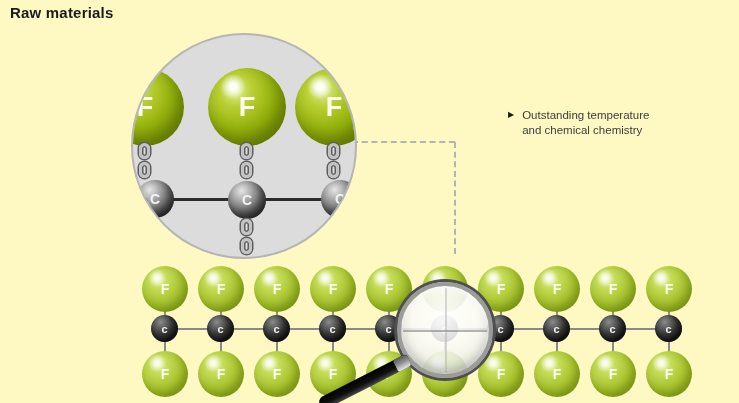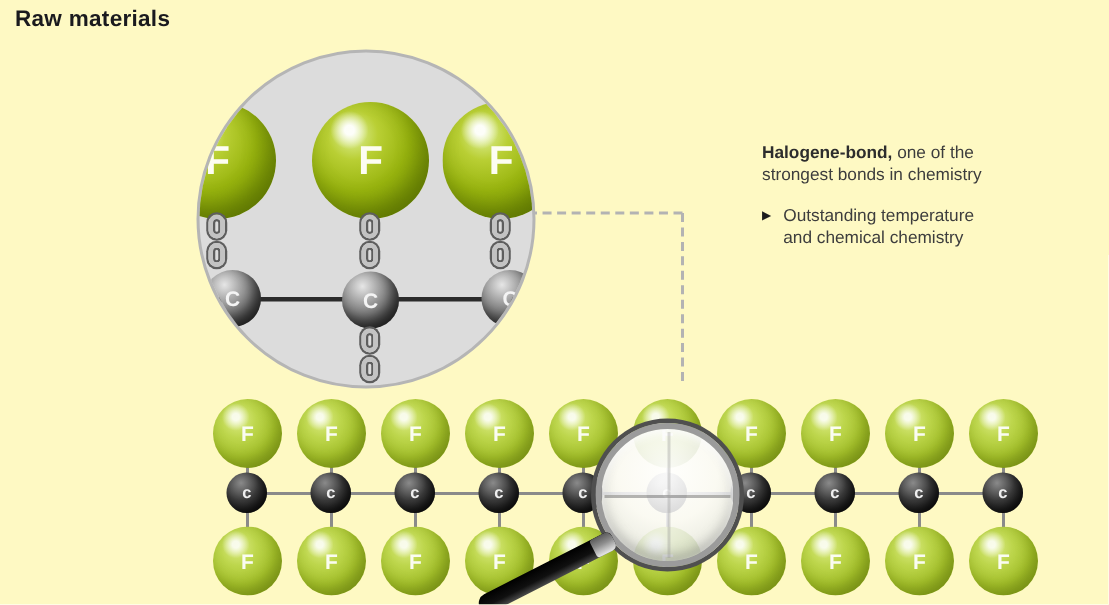--- a/index.html
+++ b/index.html
@@ -228,20 +228,19 @@
 
   <div class="handle">
     <span class="ferrule"></span>
   </div>
   <div class="lens">
     <div class="lens-line-h"></div>
     <div class="lens-line-v"></div>
   </div>
 
   <div class="note">
-    <div class="lead"><b>Halogene-bond,</b><span> one of the strongest bonds in chemistry</span></div>
     <div class="bullet-row">
       <span class="bullet-glyph">▶</span>
       <span class="bullet-text">Outstanding temperature and chemical chemistry</span>
     </div>
   </div>
 
 </div>
 
 </body></html>

